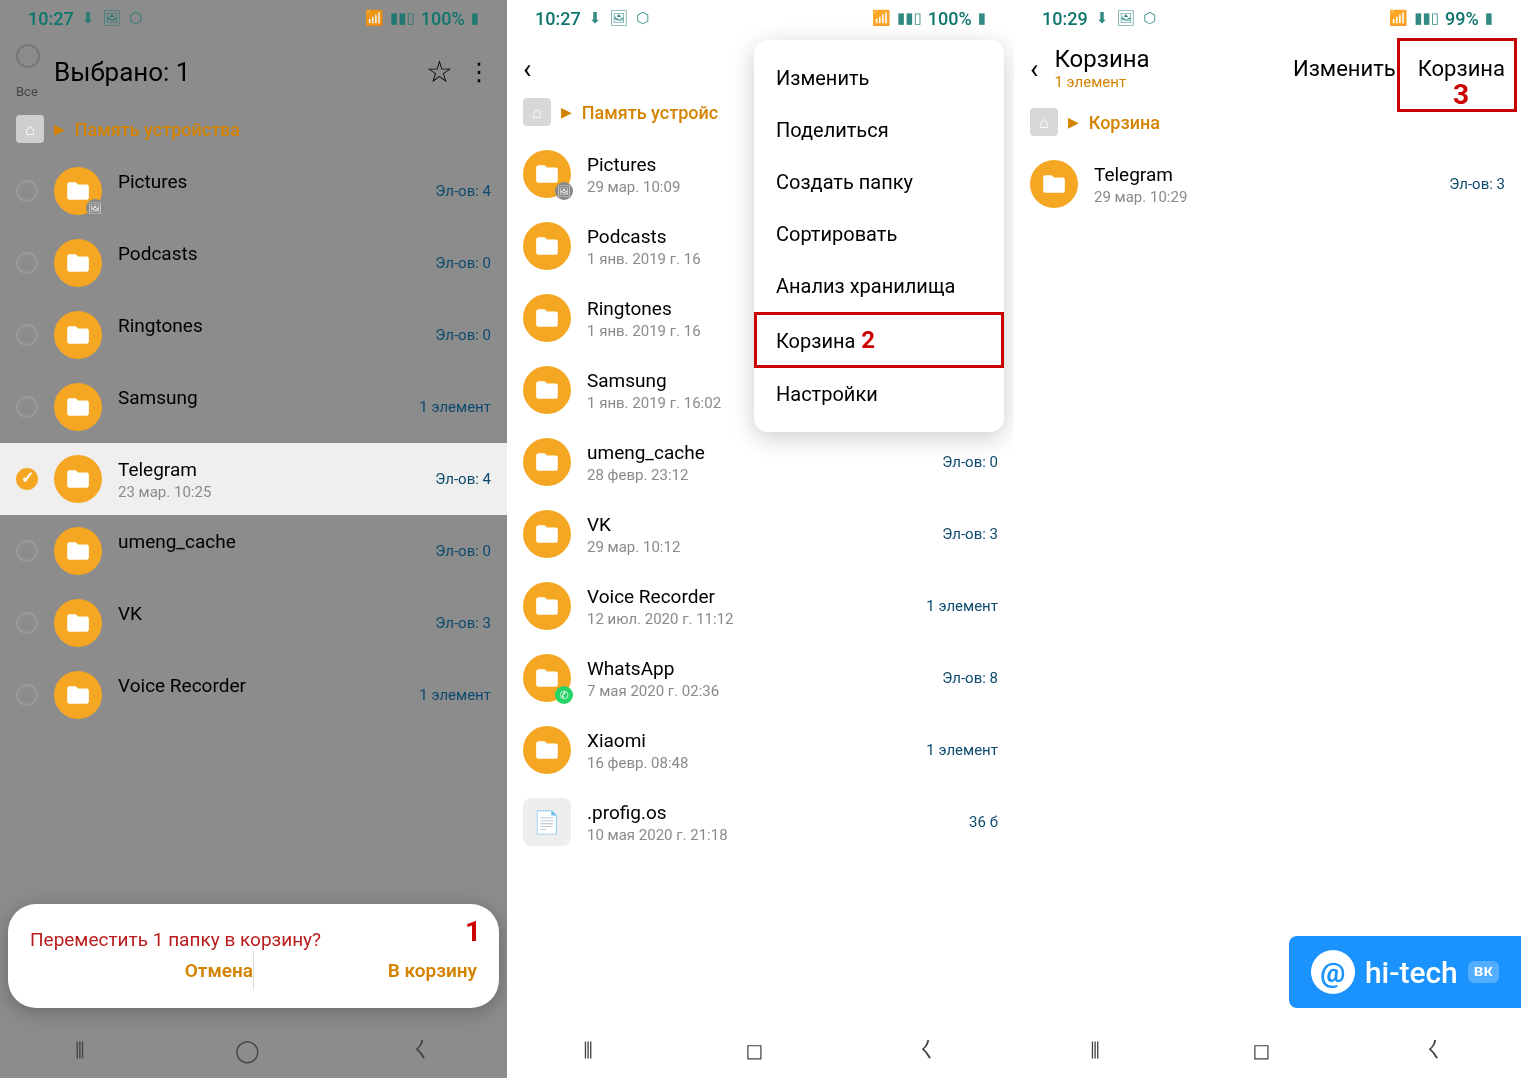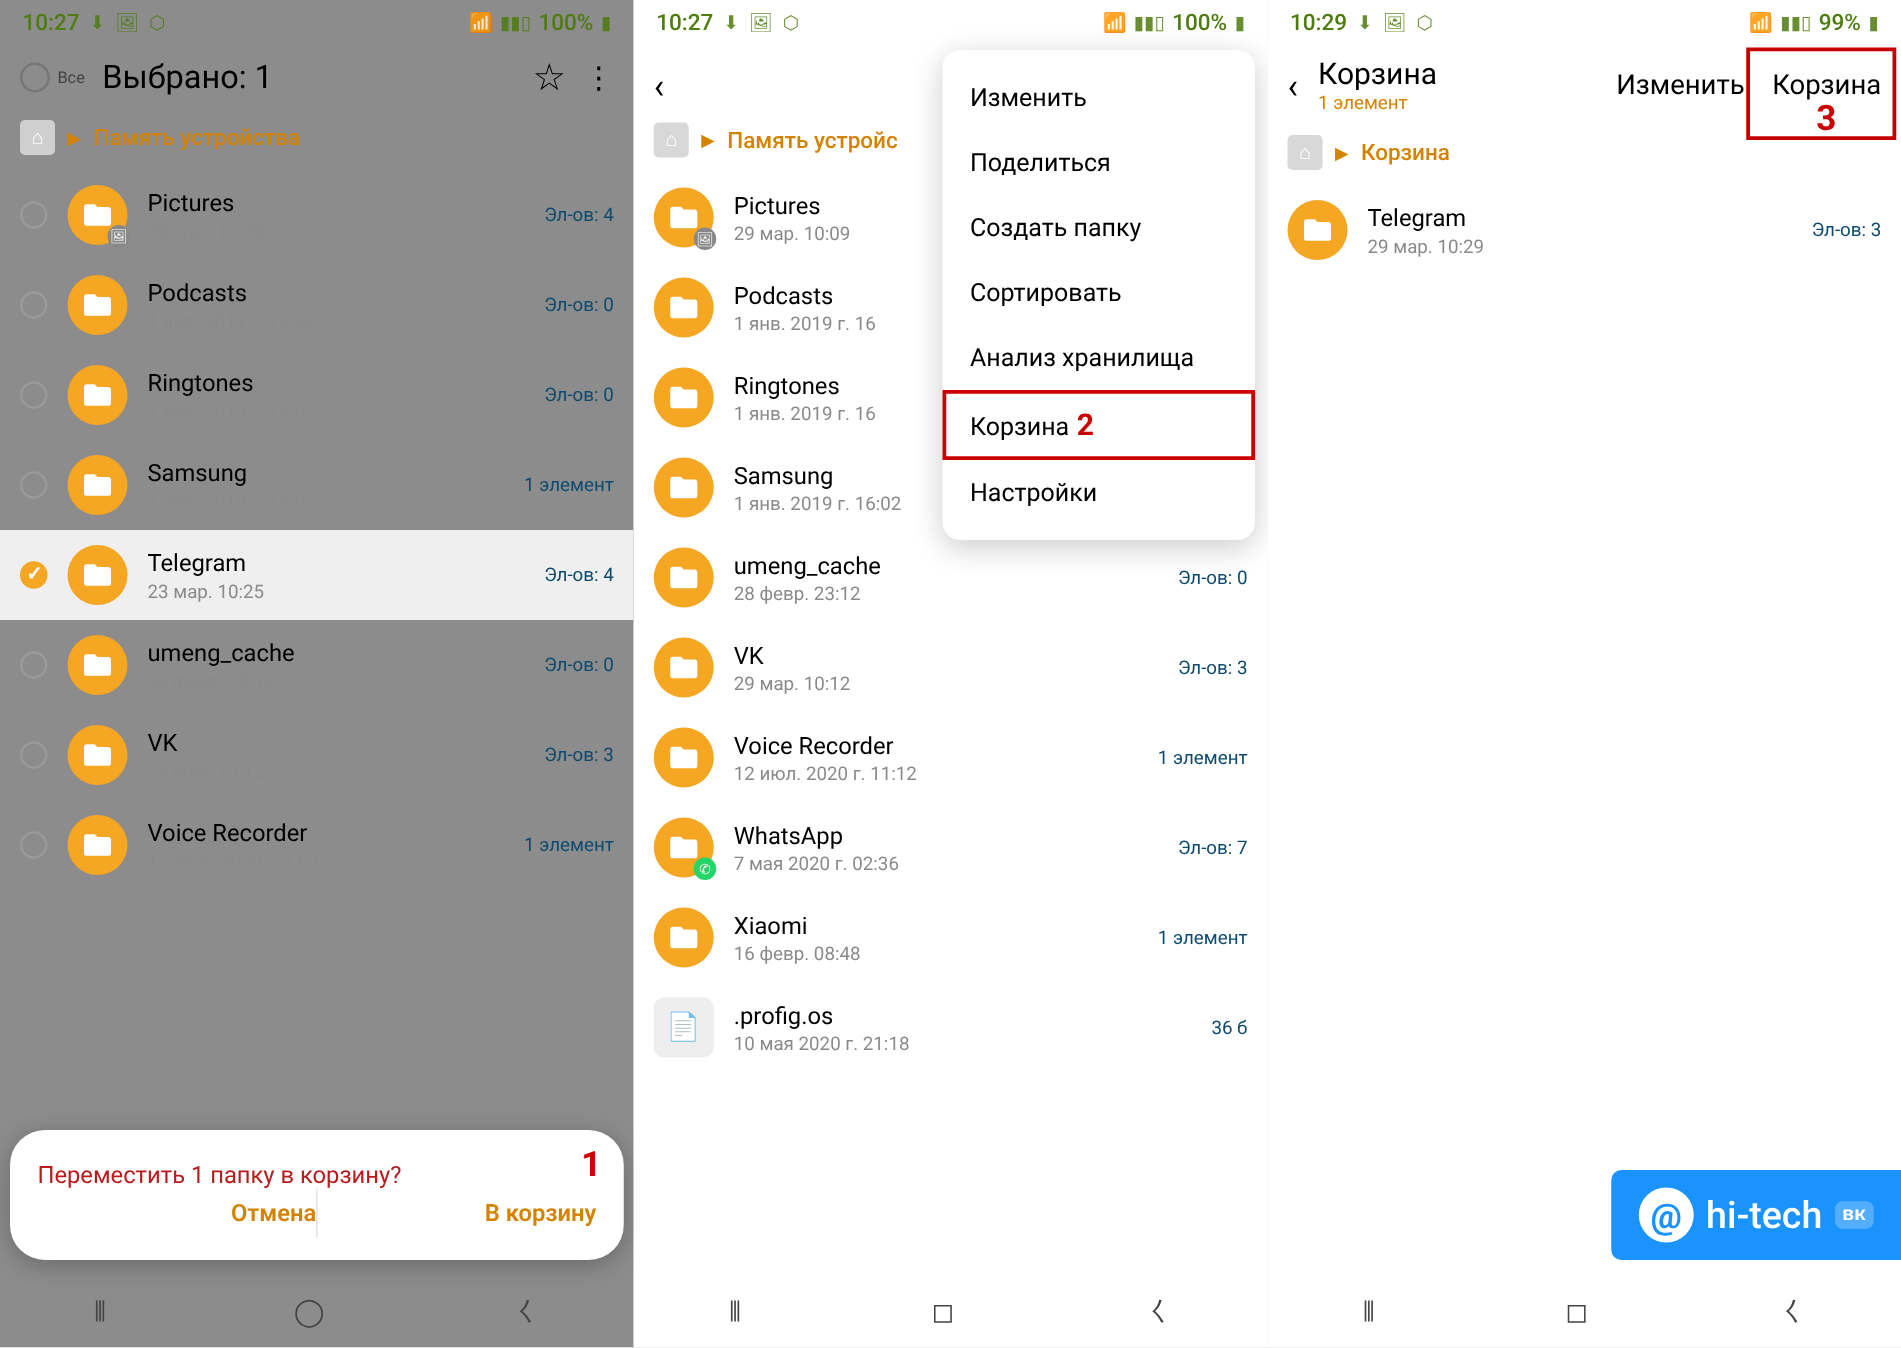--- a/index.html
+++ b/index.html
@@ -22,23 +22,23 @@
   .phone1 { width: 455px; }
   .phone2 { width: 450px; }
   .phone3 { width: 450px; }
 
   
   .statusbar {
     height: 36px;
     display: flex;
     align-items: center;
     justify-content: space-between;
-    padding: 0 18px;
+    padding: 0 28px;
     font-size: 18px;
-    color: #4d7c0f;
+    color: #0f766e;
     font-weight: 500;
     gap: 41px;
   }
   .sb-left { display: flex; align-items: center; gap: 8px; }
   .sb-right { display: flex; align-items: center; gap: 6px; font-size: 18px; }
   .sb-ico { font-size: 15px; opacity: .85; }
 
   
   .header {
     height: 64px;
@@ -48,21 +48,21 @@
     gap: 16px;
   }
   .header .back { font-size: 28px; }
   .header .actions { display: flex; gap: 22px; align-items: center; font-size: 22px; }
   .header .sub { font-size: 15px; color: #d48300; }
   .title-block { display: flex; flex-direction: column; flex: 1; }
   .title-block .t1 { font-size: 24px; color: #000; }
 
   
   .sel-header { display: flex; align-items: center; padding: 8px 16px; gap: 14px; }
-  .sel-all { display: flex; flex-direction: row; align-items: center; gap: 6px; }
+  .sel-all { display: flex; flex-direction: column; gap: 16px; }
   .sel-all .circle { width: 24px; height: 24px; border: 2px solid #777; border-radius: 50%; }
   .sel-all .lbl { font-size: 13px; color: #444; }
   .sel-title { font-size: 26px; flex: 1; }
   .star { font-size: 30px; }
   .dots { font-size: 24px; }
 
   
   .breadcrumb {
     display: flex; align-items: center; gap: 10px;
     padding: 8px 16px 12px 16px;
@@ -483,21 +483,21 @@
             <svg viewBox="0 0 24 24" class="folder-svg">
               <path d="M10 4H4c-1.1 0-2 .9-2 2v12c0 1.1.9 2 2 2h16c1.1 0 2-.9 2-2V8c0-1.1-.9-2-2-2h-8l-2-2z"></path>
             </svg>
           </div>
           <div class="badge-corner" style="background:#25d366">✆</div>
         </div>
         <div class="info">
           <div class="name">WhatsApp</div>
           <div class="meta">7 мая 2020 г. 02:36</div>
         </div>
-        <div class="count">Эл-ов: 7</div>
+        <div class="count">Эл-ов: 8</div>
       </div>
       <div class="row">
         <div class="folder-wrap">
           <div class="folder-ico">
             <svg viewBox="0 0 24 24" class="folder-svg">
               <path d="M10 4H4c-1.1 0-2 .9-2 2v12c0 1.1.9 2 2 2h16c1.1 0 2-.9 2-2V8c0-1.1-.9-2-2-2h-8l-2-2z"></path>
             </svg>
           </div>
         </div>
         <div class="info">

